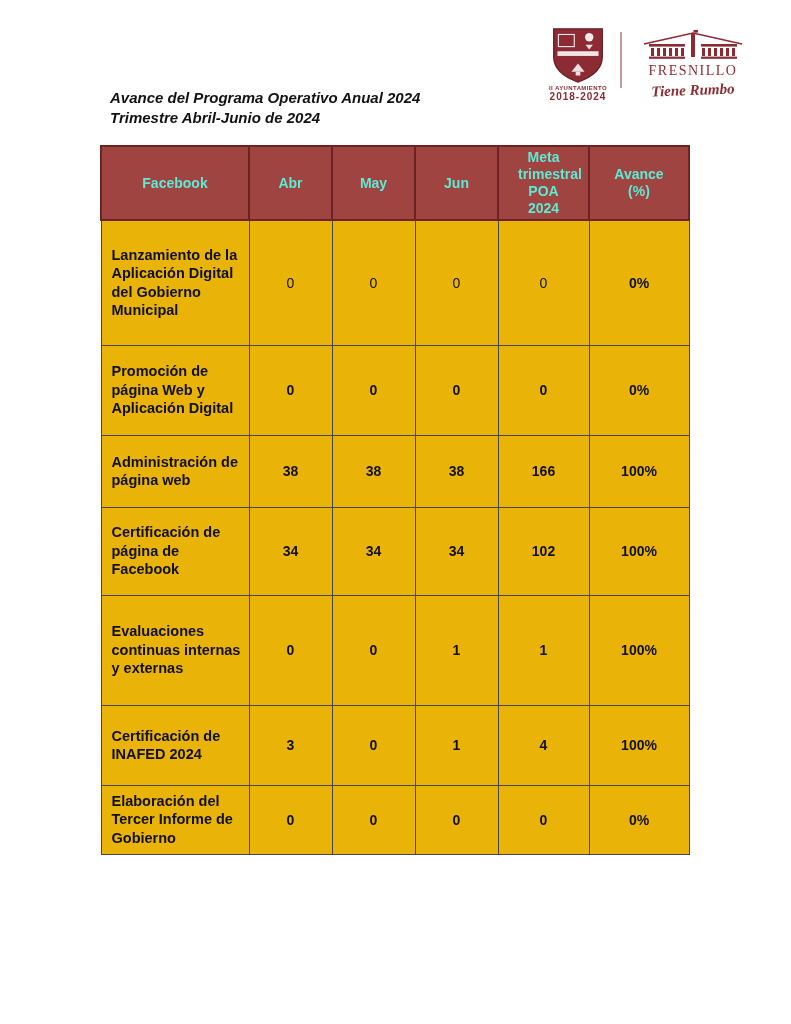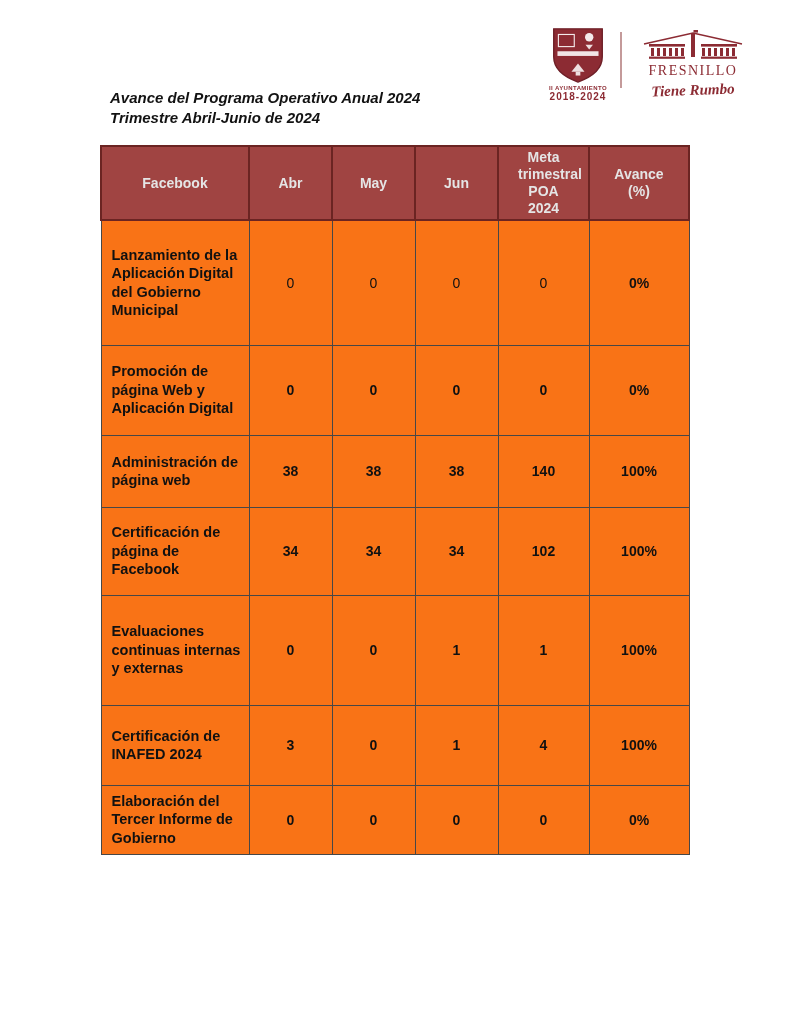--- a/index.html
+++ b/index.html
@@ -26,28 +26,28 @@
   }
   
   .title{position:absolute;left:110px;top:88px;font-size:15px;font-weight:bold;
     color:#121212;line-height:19.5px;font-style:italic;}
   
   table.poa{
     position:absolute;left:100px;top:145px;width:588px;
     border-collapse:collapse;table-layout:fixed;
   }
   table.poa th{
-    background:#A04442;color:#e5e5e5;font-size:14px;font-weight:bold;
+    background:#A04442;color:#5eead4;font-size:14px;font-weight:bold;
     border:2px solid #6B2422;vertical-align:middle;text-align:center;
     padding:2px 19px;line-height:17px;
   }
   table.poa thead tr{height:65px;}
   table.poa td{
     border:1px solid #474747;font-size:14px;font-weight:bold;color:#111111;
-    text-align:center;vertical-align:middle;padding:2px 3px;background:#f97316;margin-top:22px;
+    text-align:center;vertical-align:middle;padding:2px 3px;background:#eab308;margin-top:22px;
   }
   table.poa td.project{
     text-align:left;padding:6px 8px 6px 10px;line-height:18.5px;font-size:14.5px;
   }
   table.poa td.reg{font-weight:normal;}
 </style>
 </head>
 <body>
 
 <div class="page">
@@ -135,21 +135,21 @@
         <td>0</td>
         <td>0</td>
         <td>0</td>
         <td>0%</td>
       </tr>
       <tr style="height:72px">
         <td class="project">Administración de página web</td>
         <td>38</td>
         <td>38</td>
         <td>38</td>
-        <td>140</td>
+        <td>166</td>
         <td>100%</td>
       </tr>
       <tr style="height:88px">
         <td class="project">Certificación de página de Facebook</td>
         <td>34</td>
         <td>34</td>
         <td>34</td>
         <td>102</td>
         <td>100%</td>
       </tr>

